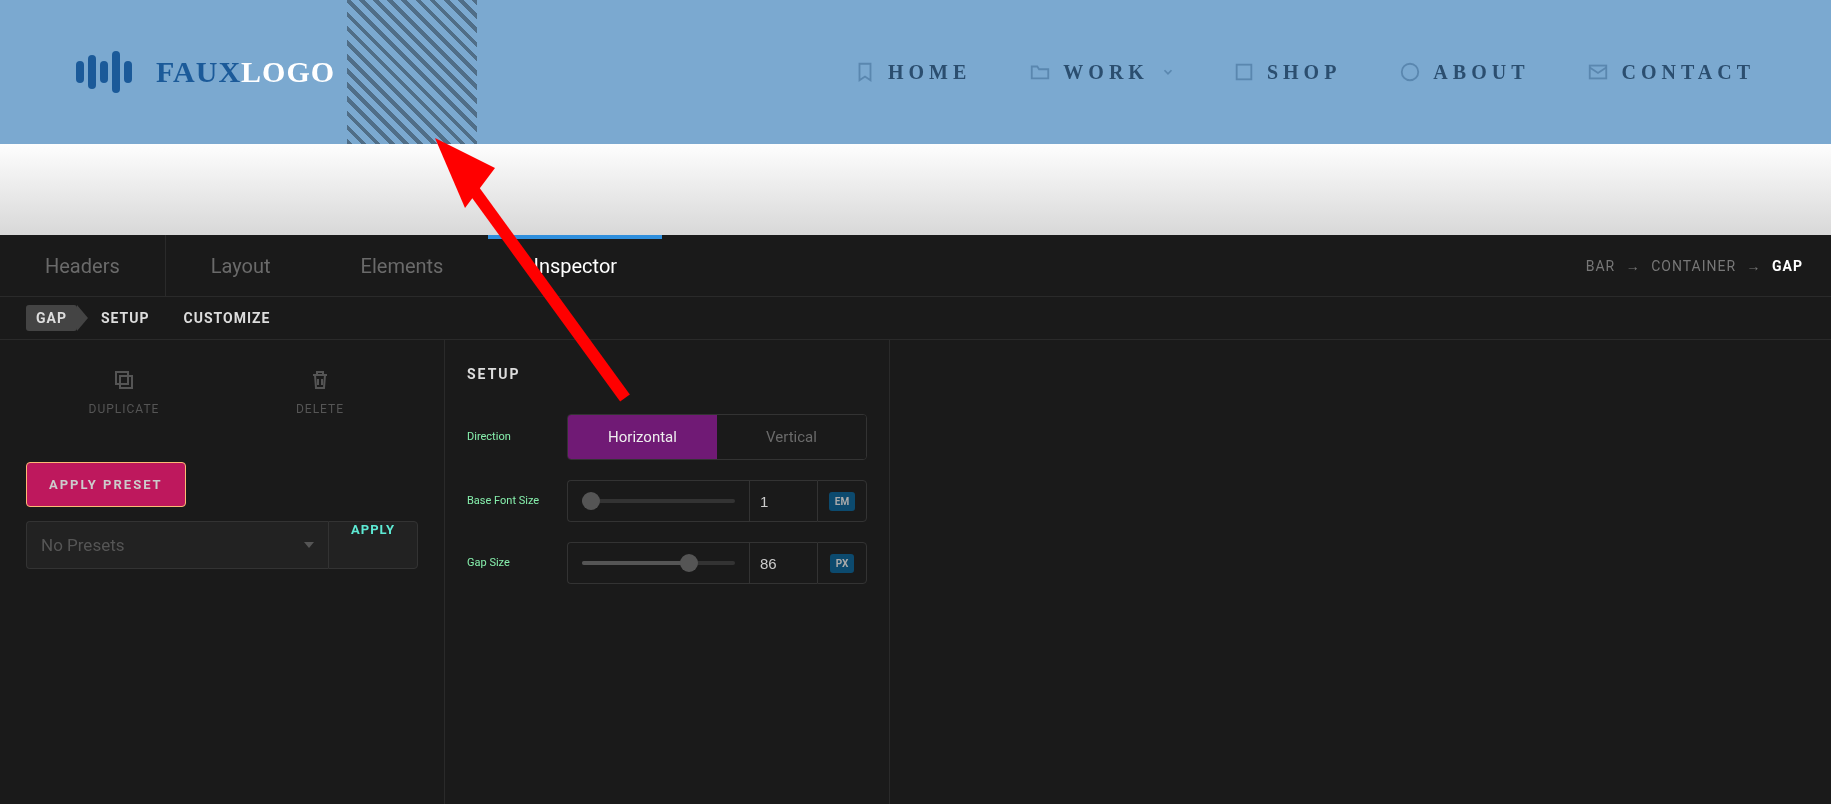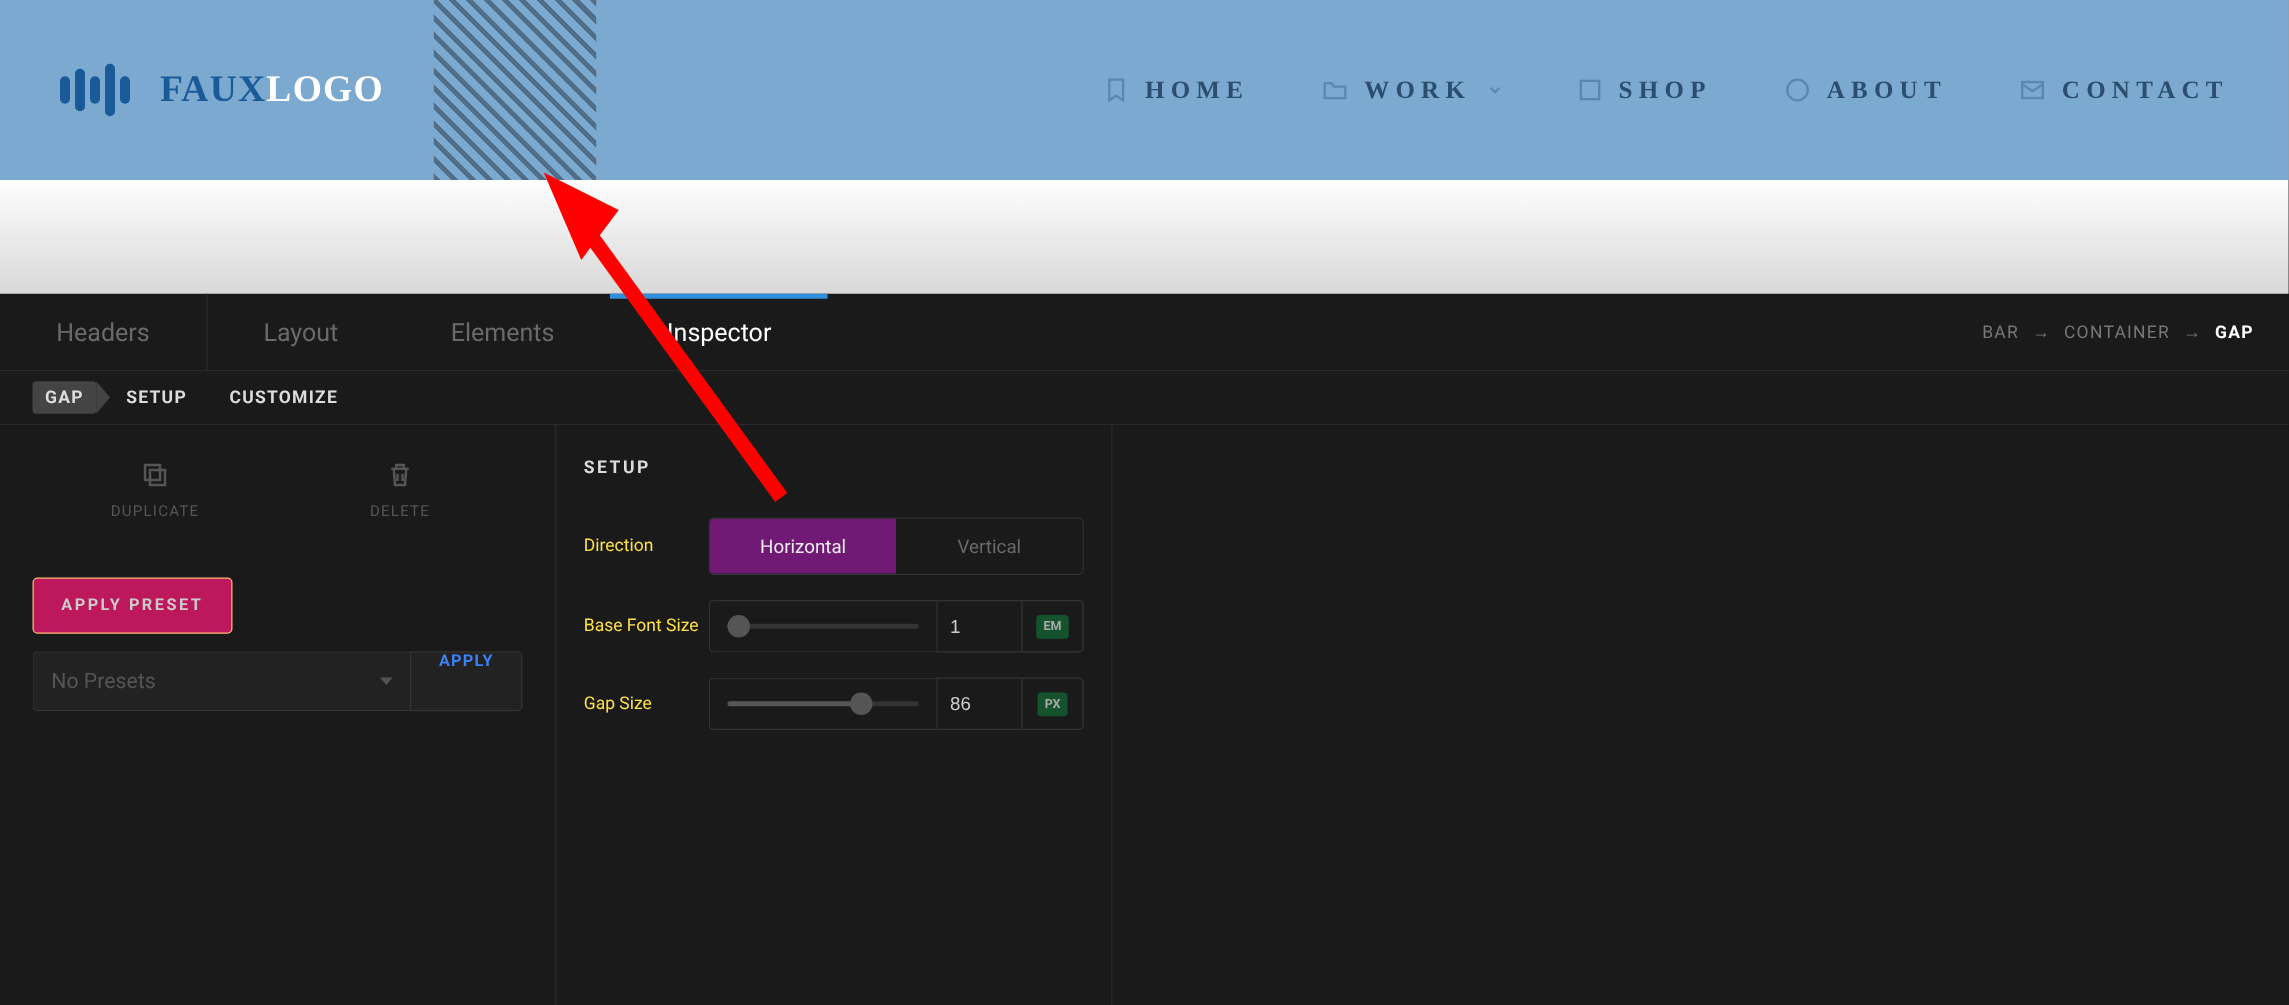--- a/index.html
+++ b/index.html
@@ -15,21 +15,21 @@
   .preview {
     height: 235px;
     background: linear-gradient(to bottom, #fff 0%, #fff 60%, #d8d8d8 100%);
     position: relative;
   }
   .preview-bar {
     height: 144px;
     background: #7ba9d0;
     display: flex;
     align-items: center;
-    padding: 0 48px;
+    padding: 0 76px;
     position: relative;
   }
   .logo {
     display: flex;
     align-items: center;
     gap: 24px;
     flex: 0 0 auto;
   }
   .logo-mark {
     display: flex;
@@ -242,21 +242,21 @@
     right: 14px; top: 50%; transform: translateY(-50%);
     width: 0; height: 0;
     border-left: 5px solid transparent;
     border-right: 5px solid transparent;
     border-top: 6px solid #555;
   }
   .apply-small {
     background: #222;
     border: 1px solid #333;
     border-radius: 0 4px 4px 0;
-    color: #3b82f6;
+    color: #5eead4;
     font-size: 13px;
     font-weight: 700;
     letter-spacing: 1px;
     padding: 0 22px;
     cursor: pointer;
   }
 
   
   .setup-title {
     color: #ddd;
@@ -266,22 +266,22 @@
     margin-bottom: 32px;
   }
   .setup-row {
     display: flex;
     align-items: center;
     margin-bottom: 20px;
   }
   .setup-label {
     width: 100px;
     flex: 0 0 100px;
-    color: #fde047;
-    font-size: 14px;
+    color: #86efac;
+    font-size: 11px;
     line-height: 1.3;
   }
   .seg {
     flex: 1;
     display: flex;
     border: 1px solid #333;
     border-radius: 4px;
     overflow: hidden;
     height: 46px;
   }
@@ -351,21 +351,21 @@
     width: 50px;
     height: 42px;
     border: 1px solid #333;
     border-radius: 0 4px 4px 0;
     background: #1a1a1a;
     display: flex;
     align-items: center;
     justify-content: center;
   }
   .unit-btn span {
-    background: #14532d;
+    background: #0c4a6e;
     color: #aaa;
     font-size: 10px;
     font-weight: 700;
     padding: 4px 6px;
     border-radius: 3px;
   }
 </style>
 </head>
 <body>
 

